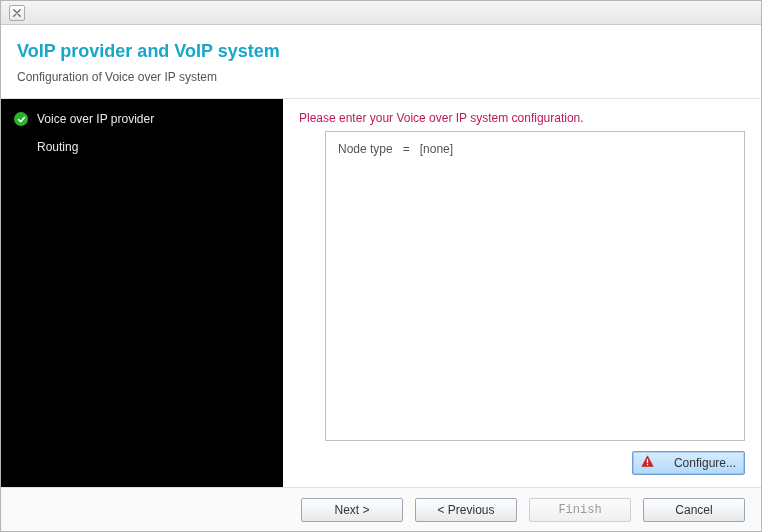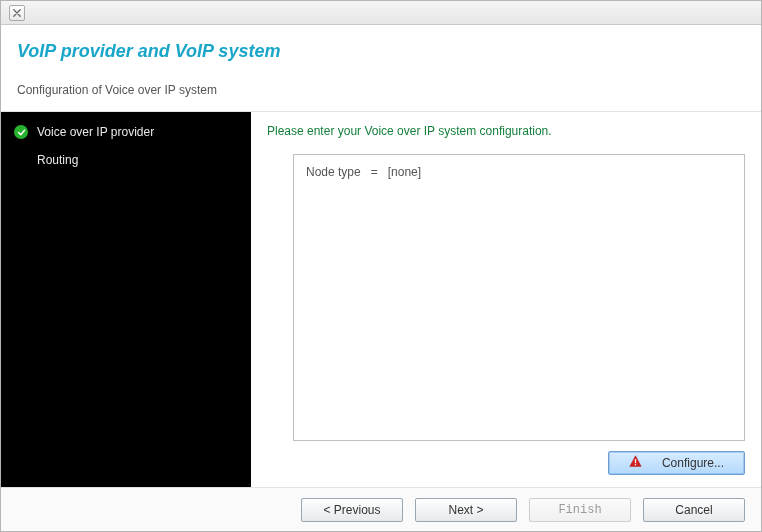--- a/index.html
+++ b/index.html
@@ -43,34 +43,33 @@
   }
   .close-btn svg { width: 8px; height: 8px; }
   .header-area {
     padding: 10px 16px 14px 16px;
     border-bottom: 1px solid #e2e2e2;
   }
   .header-area .heading {
     color: #19a6c9;
     font-size: 18px;
     font-weight: bold;
-    margin: 6px 0 21px 0;
-    font-style: italic;
+    margin: 6px 0 8px 0;
   }
   .header-area .subheading {
     color: #555;
     font-size: 12px;
   }
   .body {
     flex: 1 1 auto;
     display: flex;
     min-height: 0;
   }
   .sidebar {
-    width: 250px;
+    width: 282px;
     background: #000;
     color: #ddd;
     display: flex;
     flex-direction: column;
     padding-top: 0;
   }
   .sidebar-item {
     display: flex;
     align-items: center;
     height: 28px;
@@ -103,23 +102,23 @@
   .alert-tri svg { width: 14px; height: 14px; }
 
   .main {
     flex: 1 1 auto;
     padding: 12px 16px 10px 16px;
     display: flex;
     flex-direction: column;
     min-width: 0;
   }
   .instruction {
-    color: #15803d;
-    font-size: 12px;
-    margin-bottom: 16px;
+    color: #be185d;
+    font-size: 12px;
+    margin-bottom: 6px;
   }
   .config-box {
     flex: 1 1 auto;
     border: 1px solid #bfbfbf;
     background: #fff;
     padding: 10px 12px;
     font-size: 12px;
     color: #555;
     overflow: auto;
     margin-left: 26px;
@@ -128,21 +127,21 @@
   .actions-row {
     height: 36px;
     display: flex;
     justify-content: flex-end;
     align-items: center;
     padding-top: 8px;
   }
   .btn {
     height: 24px;
     min-width: 88px;
-    padding: 0 20px;
+    padding: 0 8px;
     border: 1px solid #9aa7b2;
     border-radius: 2px;
     background: linear-gradient(#fefefe, #e6e9ec);
     color: #333;
     font-size: 12px;
     display: inline-flex;
     align-items: center;
     justify-content: center;
     gap: 20px;
     cursor: pointer;
@@ -234,24 +233,24 @@
           </span>
           <span>Configure...</span>
         </button>
       </div>
     </div>
 
   </div>
 
   <div class="footer">
     <button class="btn">
+        <span>Next &gt;</span>
+      </button>
+    <button class="btn">
         <span>&lt; Previous</span>
-      </button>
-    <button class="btn">
-        <span>Next &gt;</span>
       </button>
     <button class="btn disabled" disabled="">
         <span>Finish</span>
       </button>
     <button class="btn">
         <span>Cancel</span>
       </button>
   </div>
 
 </div>

